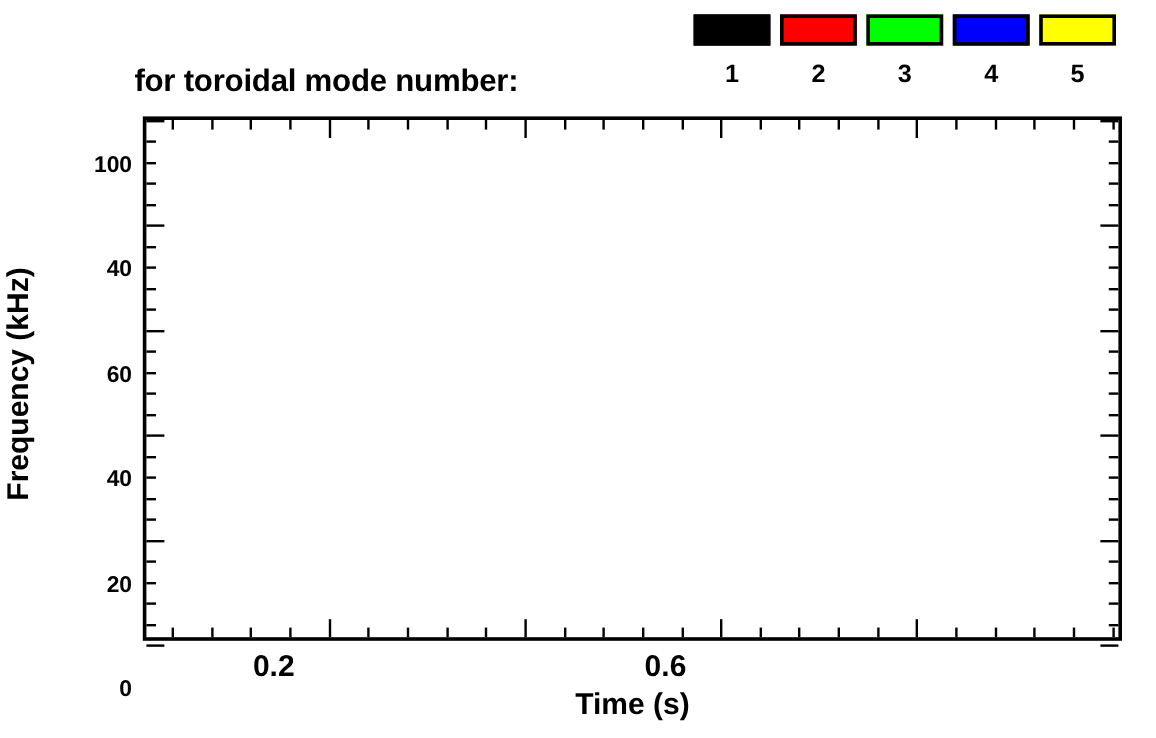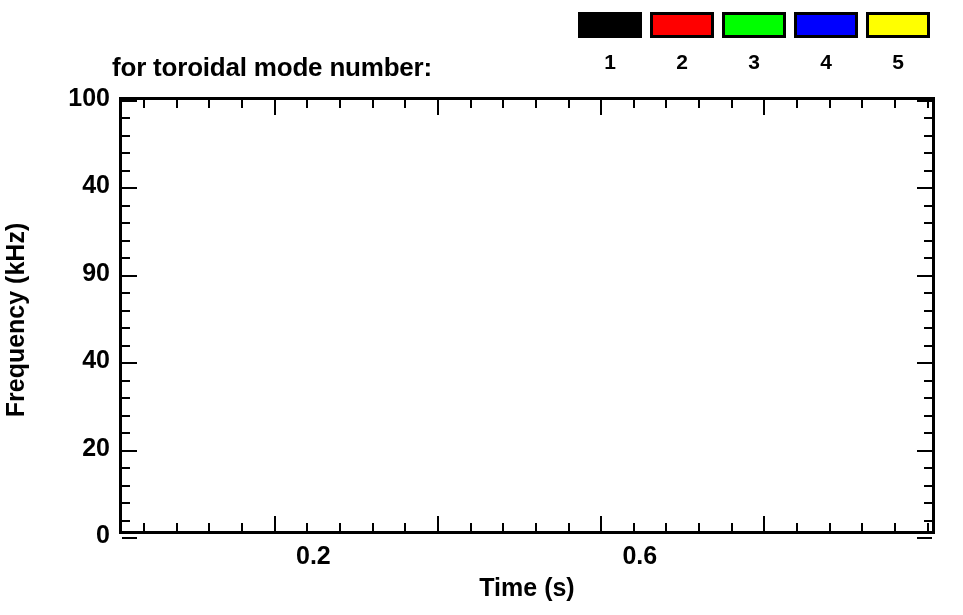--- a/index.html
+++ b/index.html
@@ -102,38 +102,39 @@
   .tick-major-y { width: 15px; }
   .tick-minor-y { width: 8px; }
 
   
   .ylabel-tick {
     position: absolute;
     right: 0;
     width: 100px;
     text-align: right;
     font-weight: bold;
-    font-size: 25px;
+    font-size: 19px;
     line-height: 25px;
     white-space: nowrap;
+    margin-top: 40px;
   }
   #y-tick-labels {
     position: absolute;
     left: 0px;
     top: 97px;
     width: 110px;
     height: 437px;
   }
 
   .xlabel-tick {
     position: absolute;
     top: 0;
     width: 120px;
     margin-left: -60px;
-    text-align: right;
+    text-align: left;
     font-weight: bold;
     font-size: 25px;
     line-height: 28px;
     white-space: nowrap;
   }
   #x-tick-labels {
     position: absolute;
     left: 119px;
     top: 541px;
     width: 816px;
@@ -302,21 +303,21 @@
         <div class="tick tick-y right tick-major-y" style="top: 87.4px;"></div>
         <div class="tick tick-y left tick-major-y" style="top: 0px;"></div>
         <div class="tick tick-y right tick-major-y" style="top: 0px;"></div>
       </div>
   </div>
 
   <div id="y-tick-labels">
       <div class="ylabel-tick" style="top: 425px;">0</div>
       <div class="ylabel-tick" style="top: 337.6px;">20</div>
       <div class="ylabel-tick" style="top: 250.2px;">40</div>
-      <div class="ylabel-tick" style="top: 162.8px;">90</div>
+      <div class="ylabel-tick" style="top: 162.8px;">60</div>
       <div class="ylabel-tick" style="top: 75.4px;">40</div>
       <div class="ylabel-tick" style="top: -12px;">100</div>
     </div>
 
   <div id="x-tick-labels">
       <div class="xlabel-tick" style="left: 151.776px;">0.2</div>
       <div class="xlabel-tick" style="left: 478.176px;">0.6</div>
     </div>
 
   <div id="x-axis-title">Time (s)</div>

